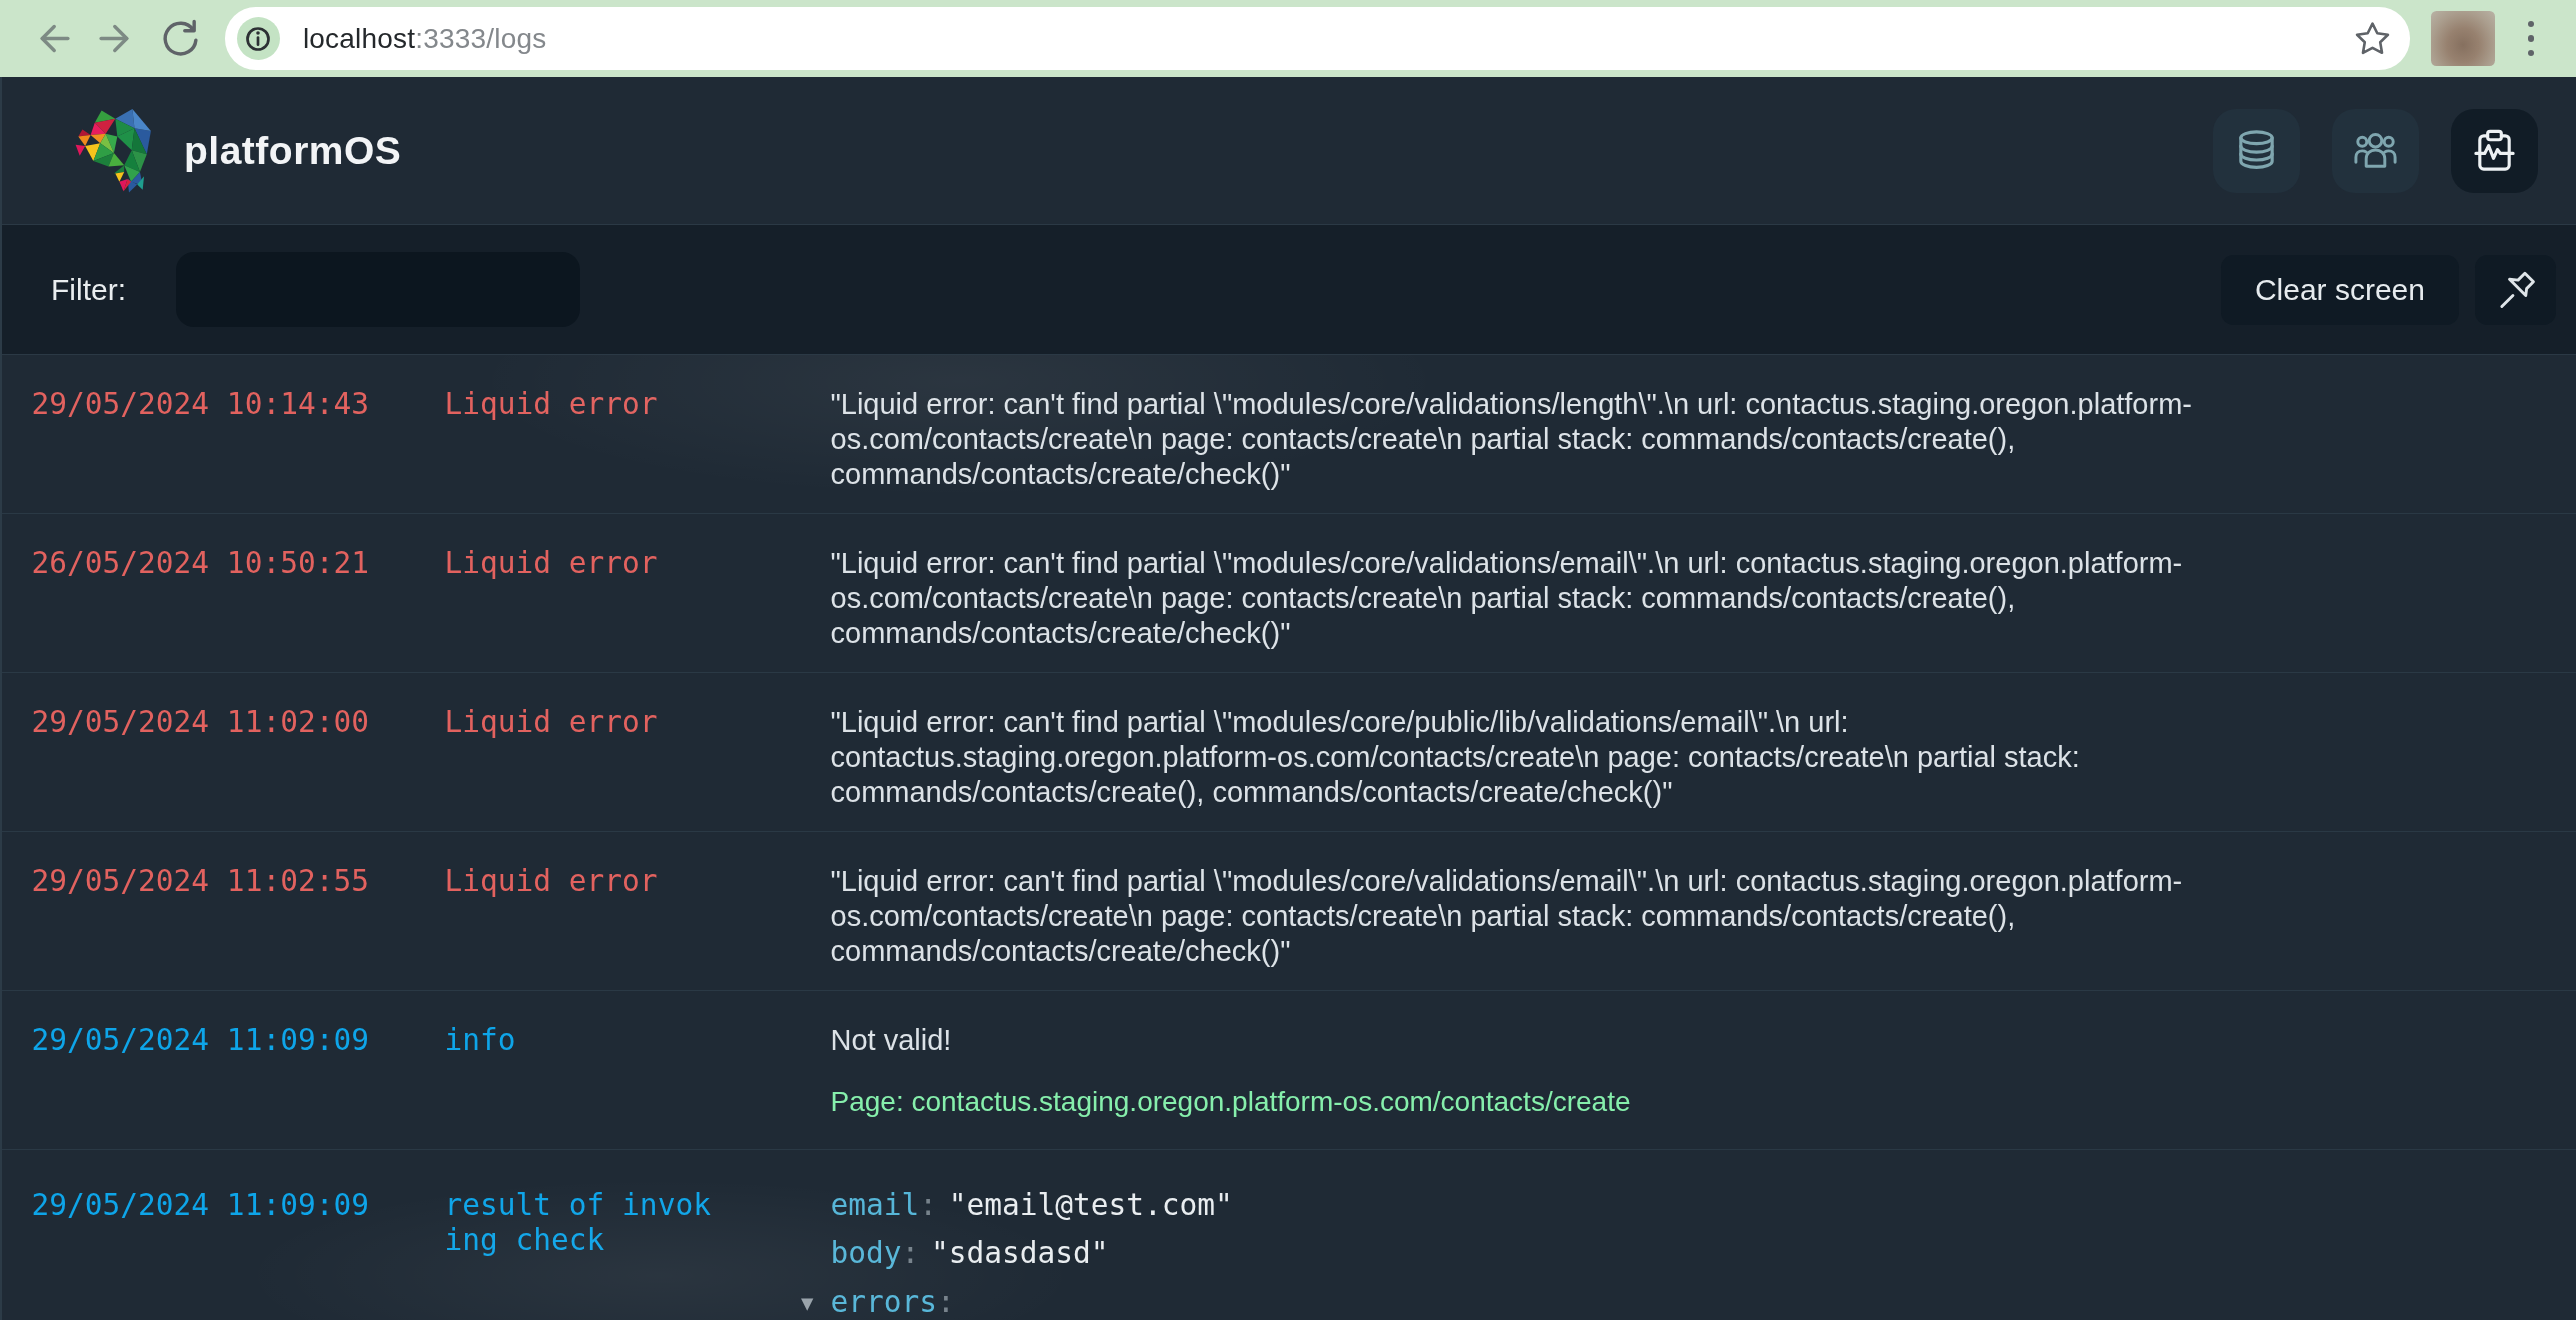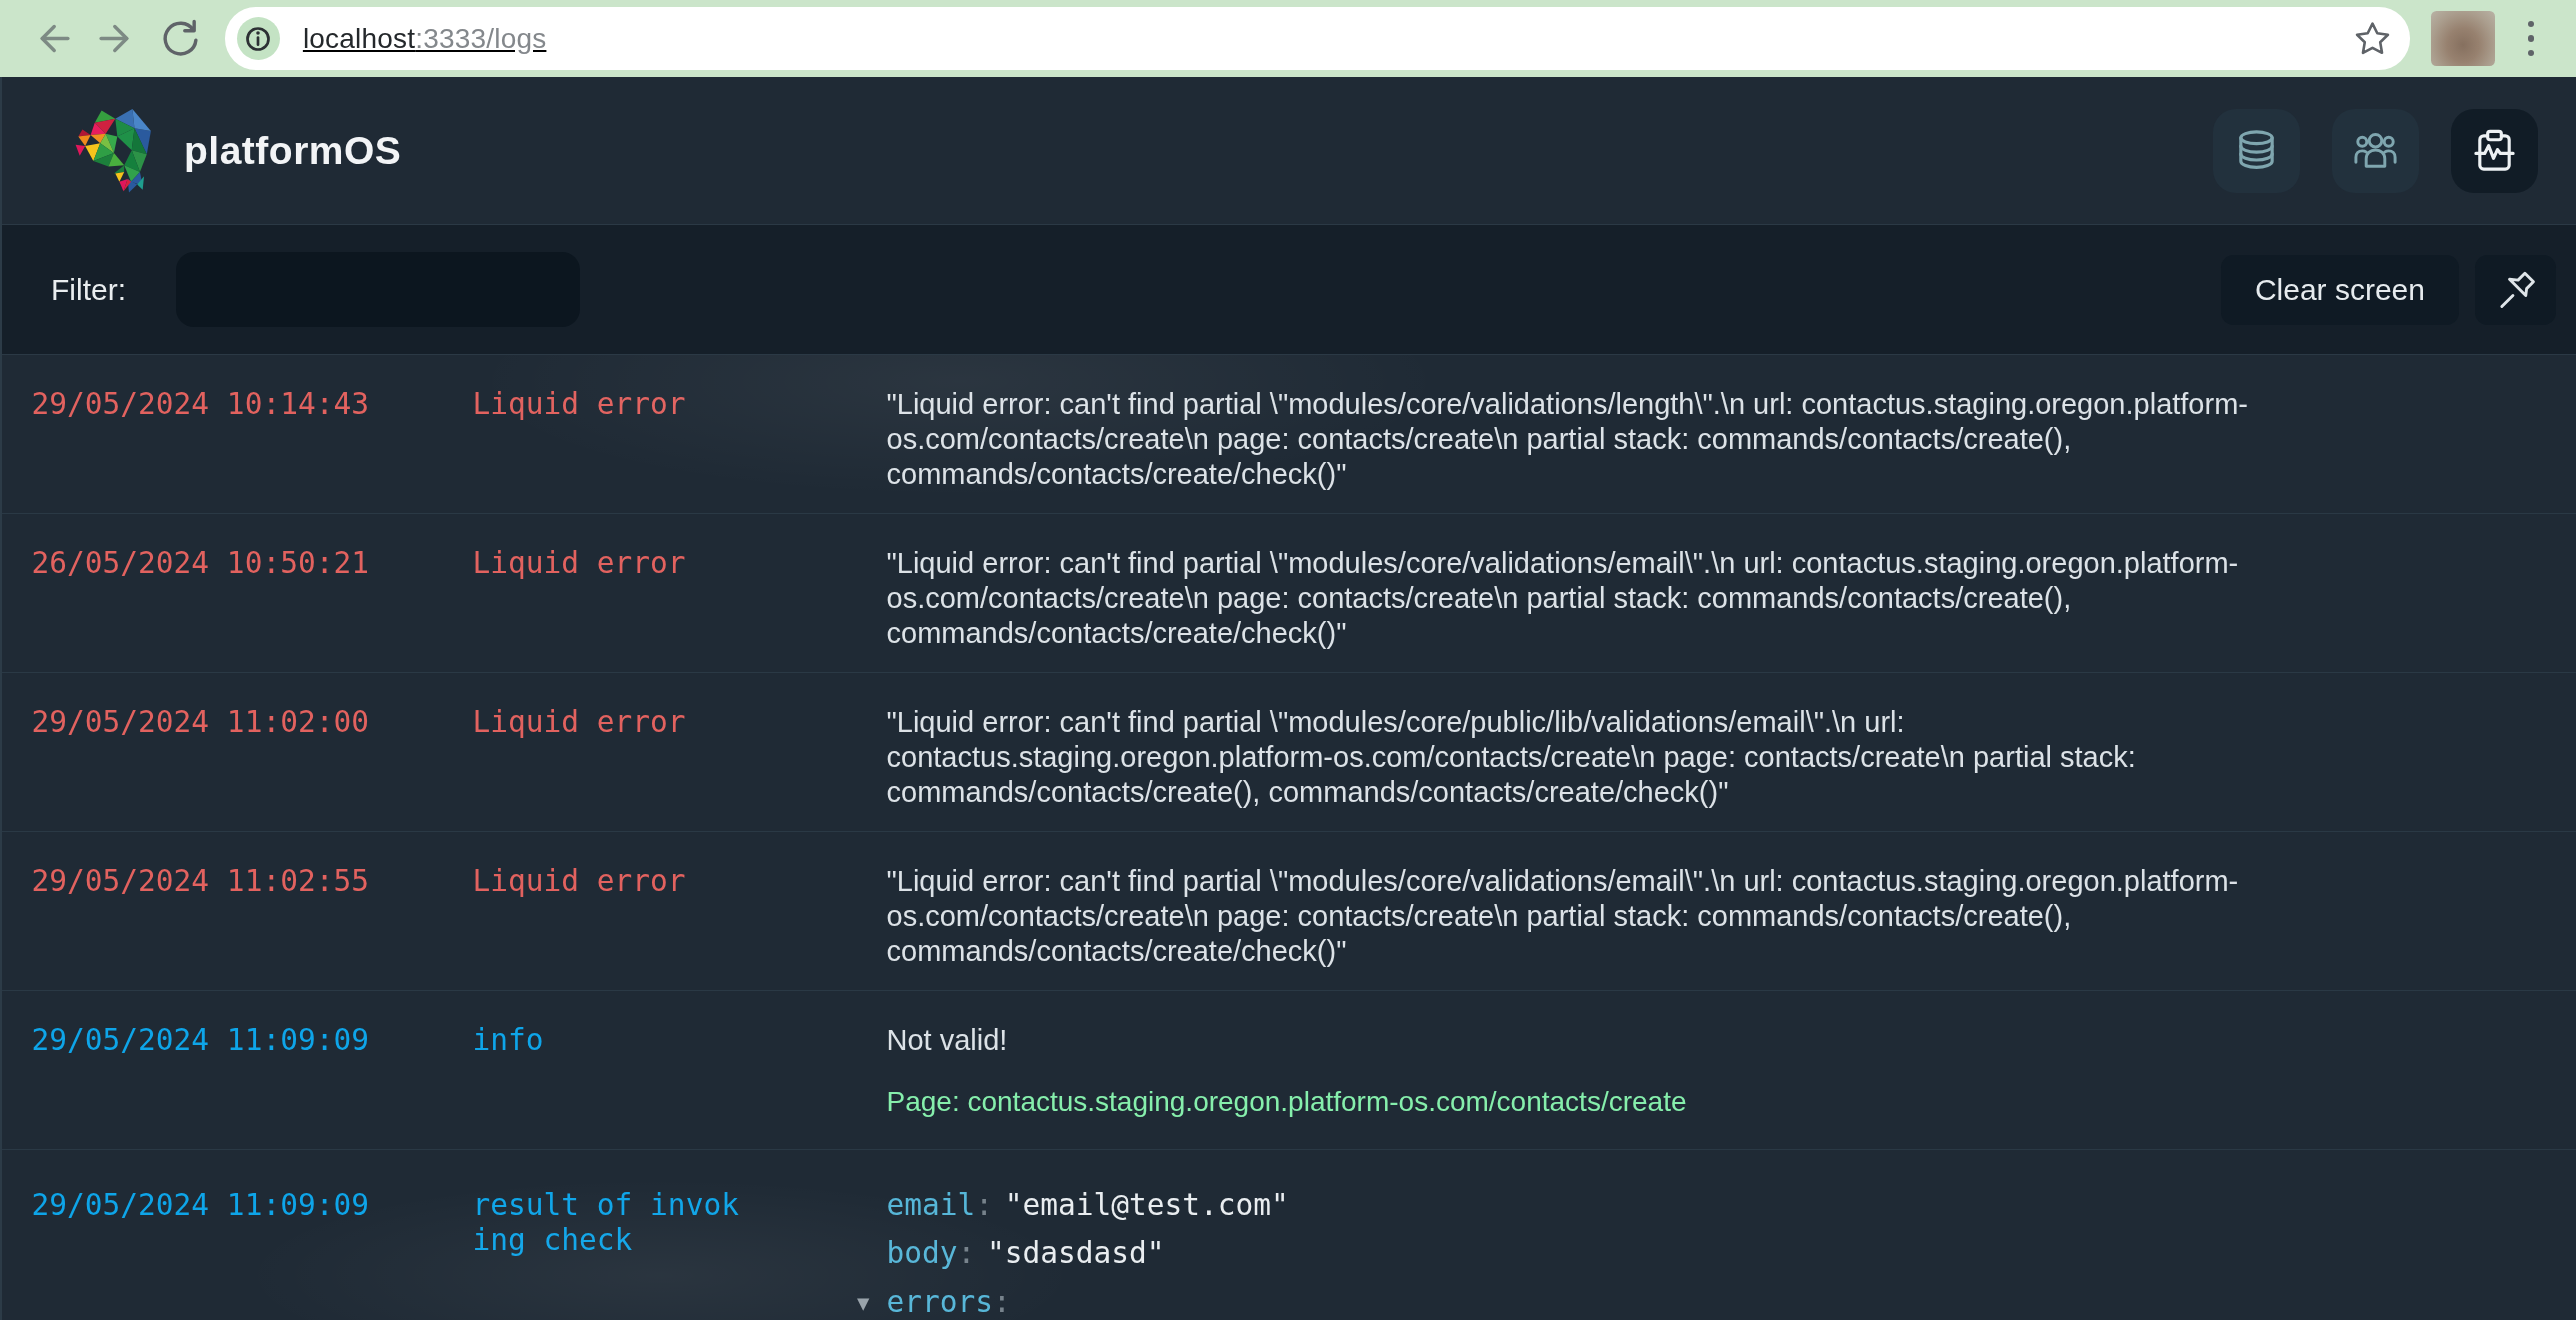--- a/index.html
+++ b/index.html
@@ -6,21 +6,21 @@
   html,body { width:2576px; height:1320px; overflow:hidden; background:#1f2a35;
               font-family:"Liberation Sans", sans-serif; }
   .screen { position:relative; width:2576px; height:1320px; }
 
   
   .chrome { height:77px; background:#cbe5ca; display:flex; align-items:center; padding:0 27px; }
   .nav-btn { width:50px; height:50px; display:flex; align-items:center; justify-content:center;
              border-radius:50%; flex:0 0 auto; cursor:pointer; }
   .nav-btn + .nav-btn { margin-left:14.3px; }
   .url-pill { flex:1 1 auto; height:63px; background:#ffffff; border-radius:31px; margin:0 16px 0 19.7px;
-              display:flex; align-items:center; position:relative;text-decoration:underline; }
+              display:flex; align-items:center; position:relative; }
   .site-chip { width:43px; height:43px; border-radius:50%; background:#c4e3c4; margin-left:11.6px;
                display:flex; align-items:center; justify-content:center; }
   .url-text { margin-left:23px; font-size:28px; color:#24282b; letter-spacing:0.2px; white-space:nowrap; }
   .url-text .rest { color:#84888c; }
   .star-wrap { position:absolute; right:18px; top:50%; transform:translateY(-50%); }
   .avatar { width:64px; height:55px; border-radius:5.4px; flex:0 0 auto; margin-left:5.4px;
             background:radial-gradient(ellipse at 50% 62%, #86705f 0%, #97816f 35%, #aa9d8d 68%, #b9b3a6 100%); }
   .kebab { width:36px; height:54px; margin-left:18px; display:flex; flex-direction:column;
            align-items:center; justify-content:center; gap:8px; cursor:pointer; }
   .kebab i { width:6.3px; height:6.3px; border-radius:50%; background:#5f6368; }
@@ -54,21 +54,21 @@
                   font-family:"Liberation Sans", sans-serif; }
   .clear-btn { margin-left:auto; height:70px; padding:0 34px; border:none; border-radius:12.5px;
                background:#0f1a24; color:#e6ebee; font-size:30px; cursor:pointer;
                font-family:"Liberation Sans", sans-serif; }
   .pin-btn { margin-left:16px; width:81px; height:70px; border:none; border-radius:12.5px; background:#0f1a24;
              display:flex; align-items:center; justify-content:center; cursor:pointer; }
 
   
   .log { }
   .row { display:grid; grid-template-columns:413px 386px 1fr; padding:32px 268px 0 29.5px;
-         height:159px; border-bottom:1.8px solid #2a3945; overflow:hidden;gap:28px; }
+         height:159px; border-bottom:1.8px solid #2a3945; overflow:hidden; }
   .row--result { height:179px; padding-top:38px; }
   .cell-time, .cell-type { font-family:"DejaVu Sans Mono", monospace; font-size:29.5px; line-height:35px;
                            color:#0ea5e9; white-space:nowrap; }
   .cell-type { white-space:normal; width:270px; word-break:break-all; }
   .row--error .cell-time, .row--error .cell-type { color:#e2625f; }
   .cell-msg { font-size:29px; line-height:35px; color:#dce2e7; max-width:1467px; word-wrap:break-word; }
   .msg-link { margin-top:26px; font-size:28px; color:#86efac; cursor:pointer; }
   .kv { font-family:"DejaVu Sans Mono", monospace; font-size:29.5px; line-height:35px; margin-bottom:13.4px;
         color:#e9edf0; white-space:nowrap; }
   .kv .k { color:#56b6d8; }

